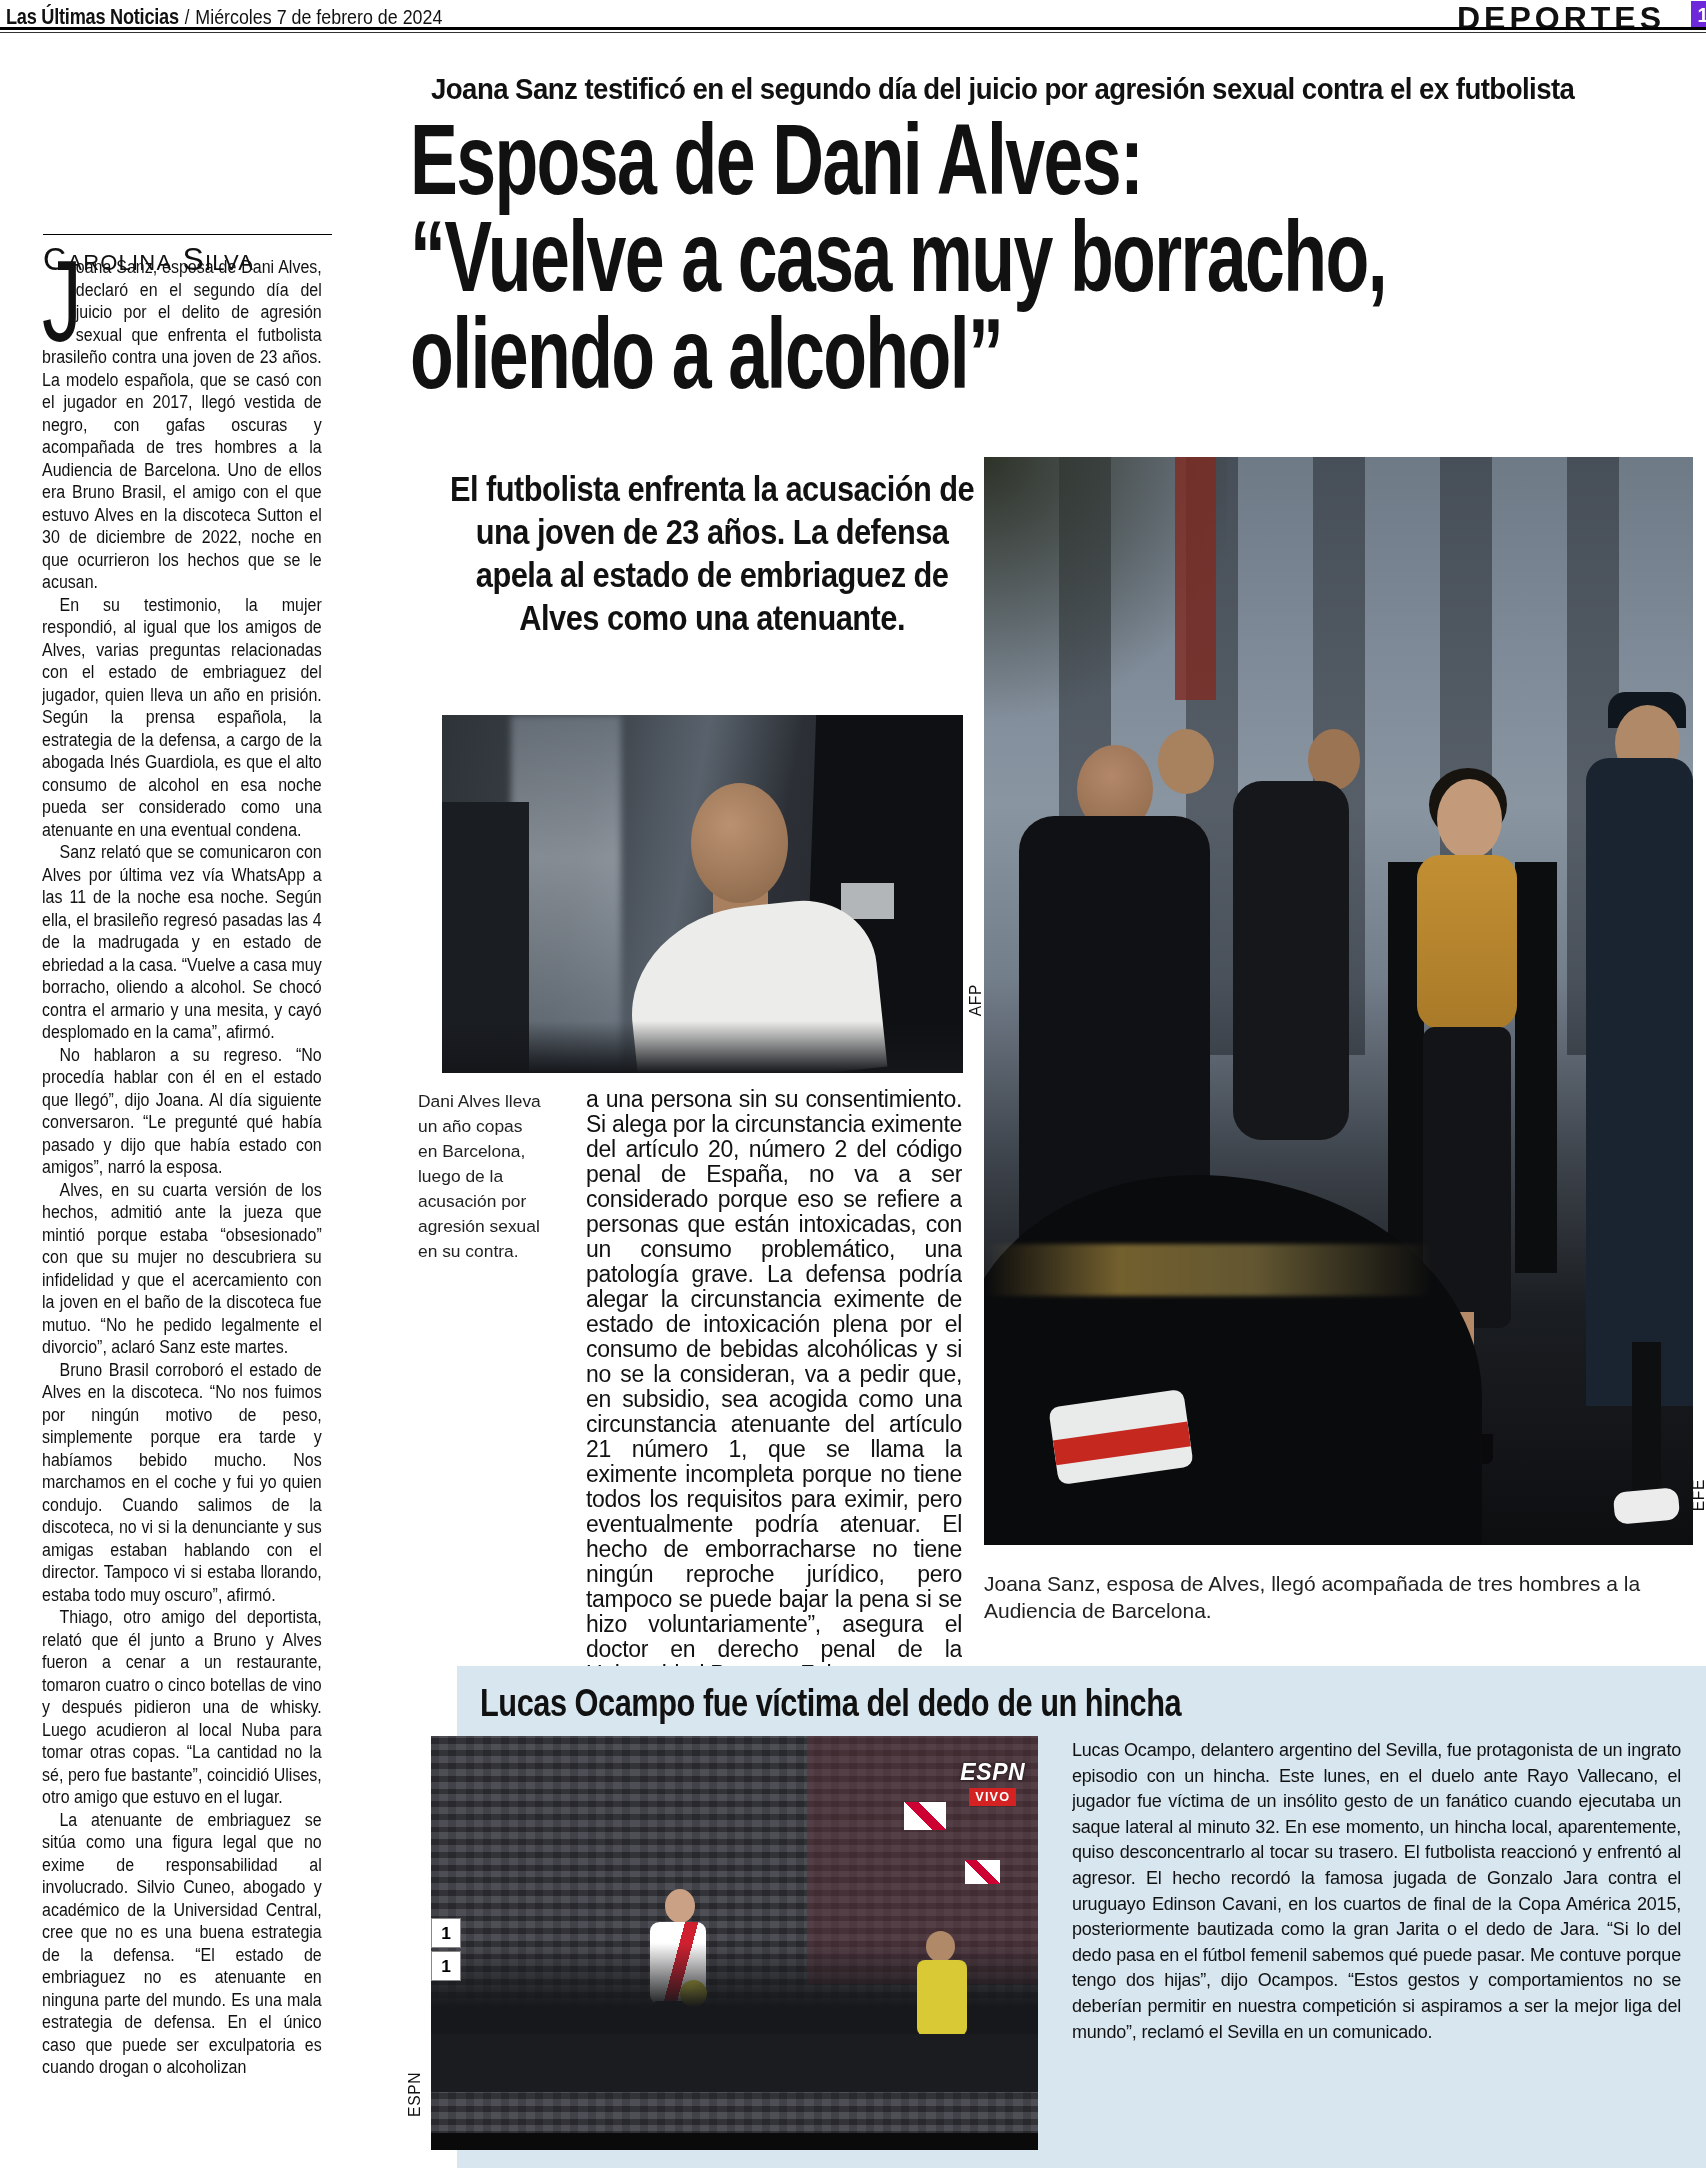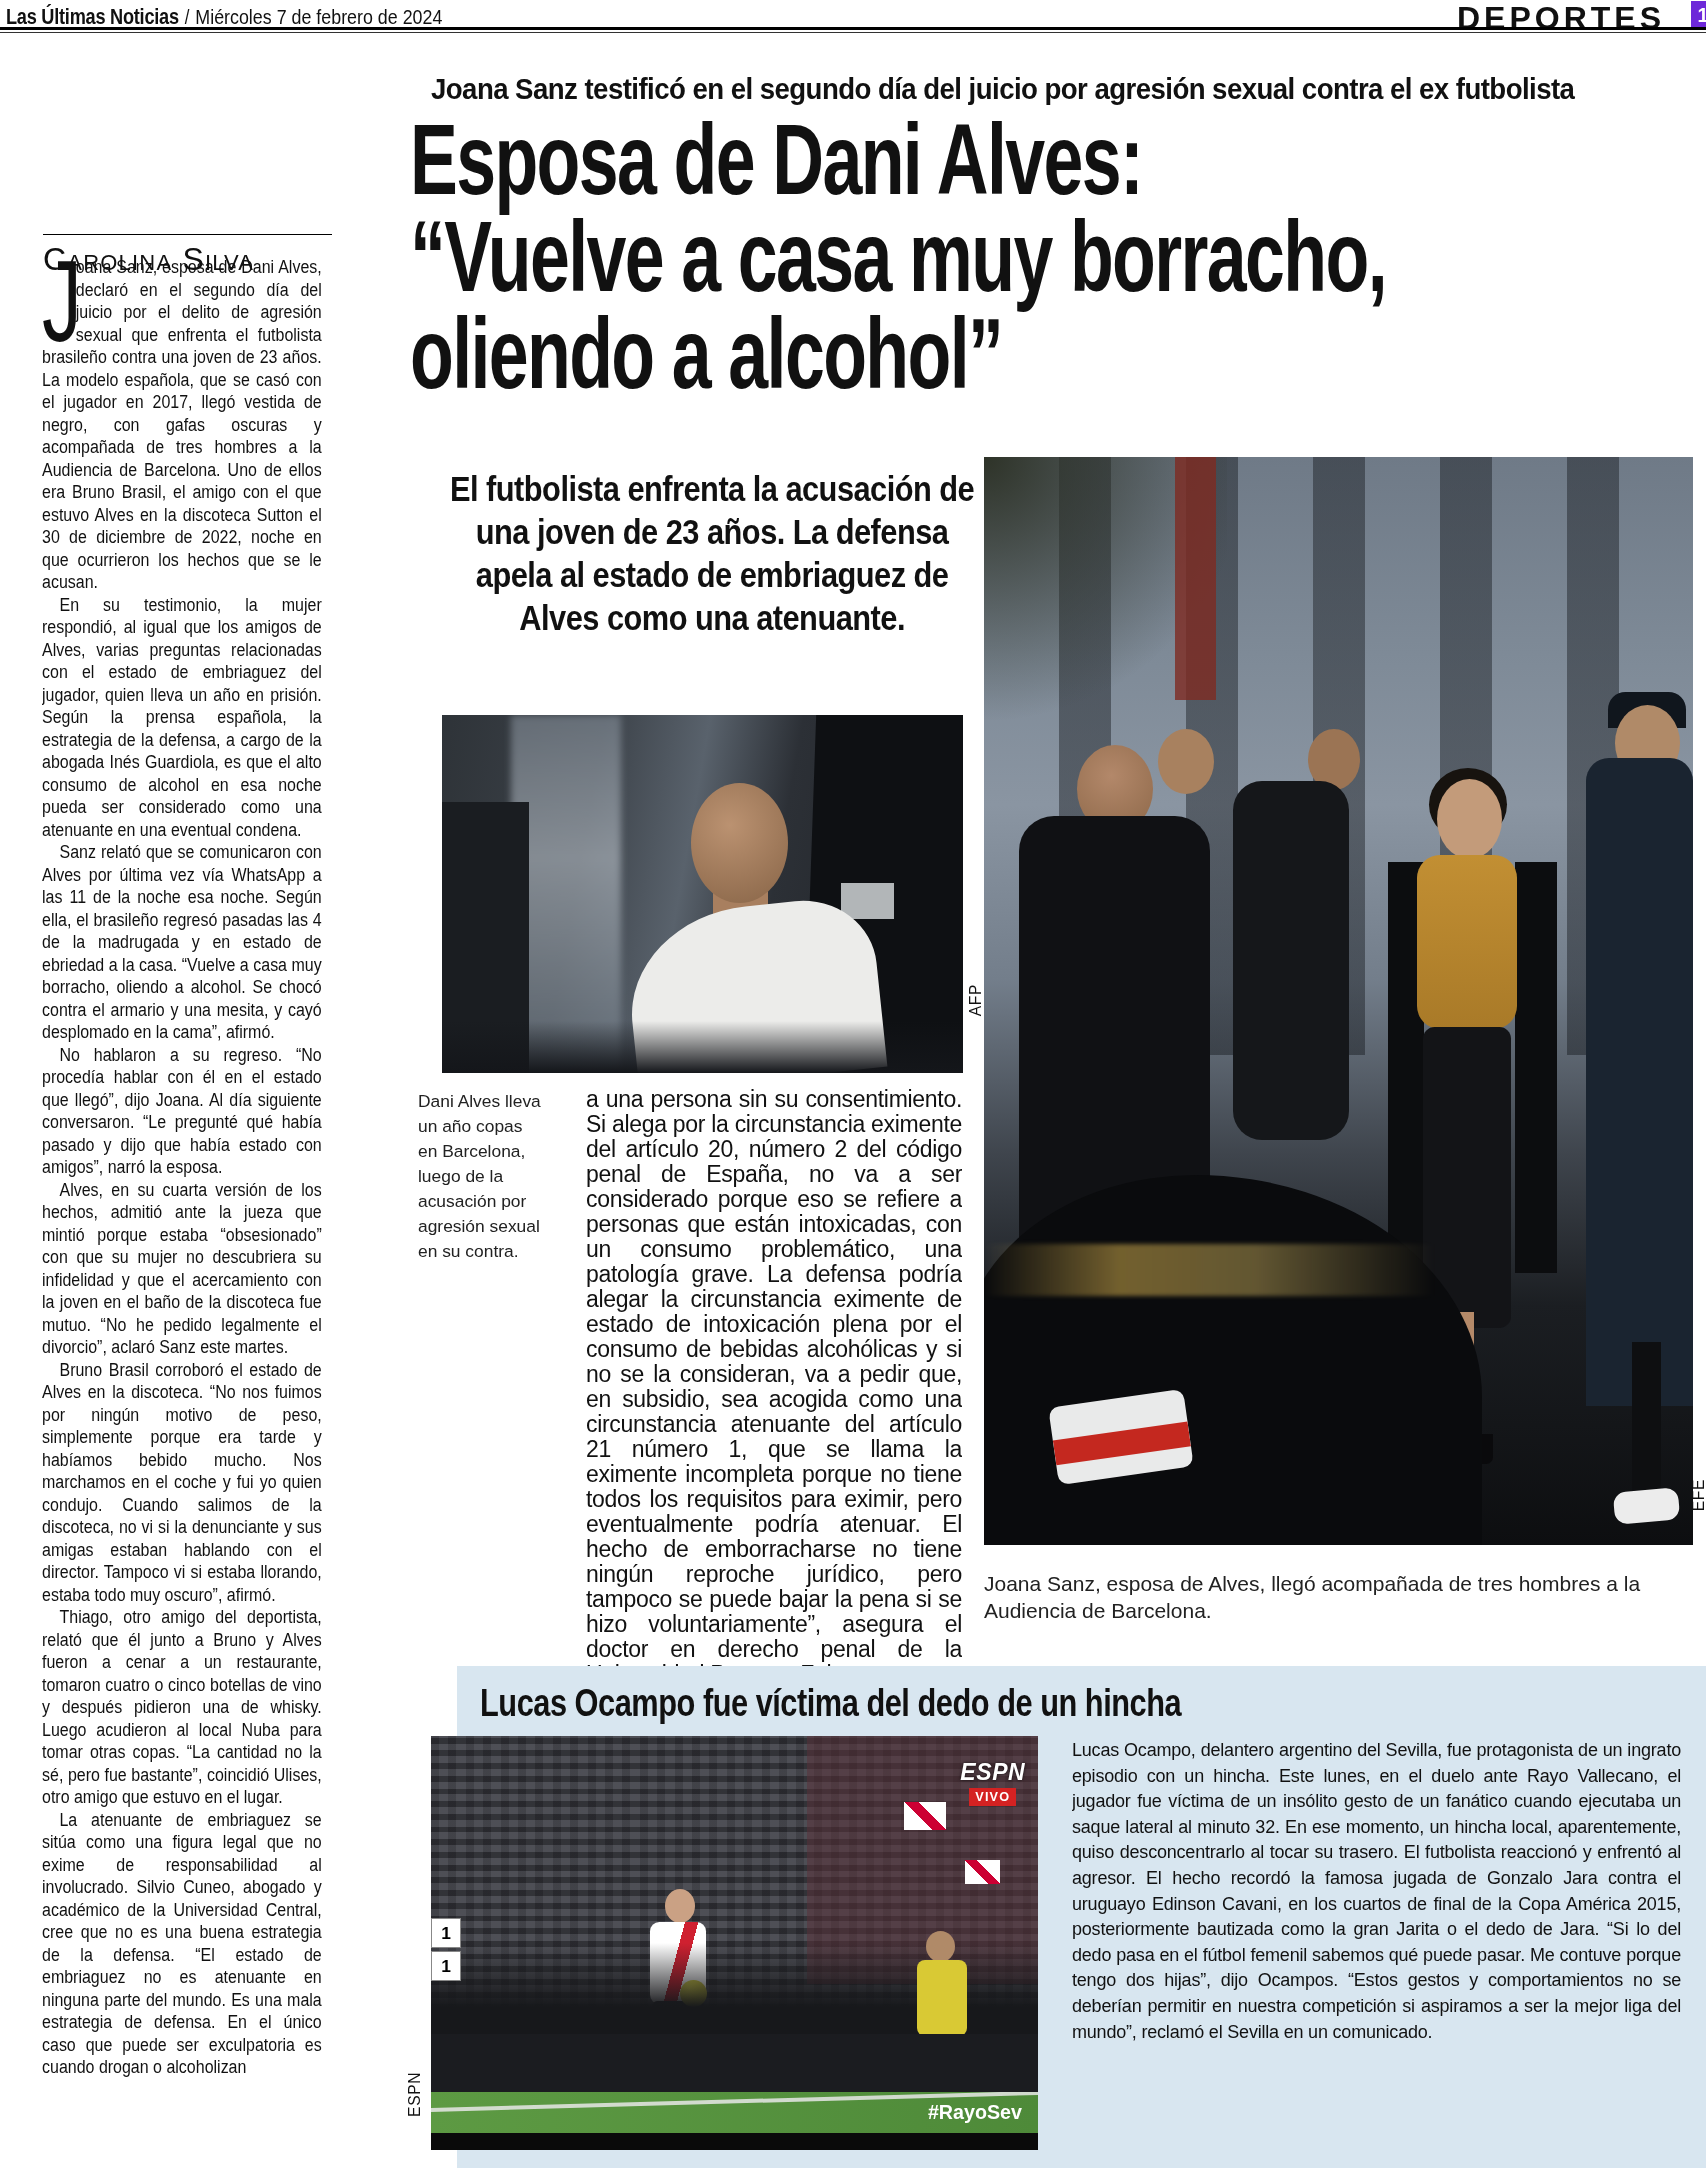--- a/index.html
+++ b/index.html
@@ -234,24 +234,20 @@
   <div class="p3-playerhead"></div>
   <div class="p3-player"></div>
   <div class="p3-shorts">
       <span>5</span>
     </div>
   <div class="p3-ball"></div>
   <div class="p3-front"></div>
   <div class="p3-stewhead"></div>
   <div class="p3-steward"></div>
   <div class="p3-wall"></div>
-  <div class="p3-pitch">
-    <div class="p3-line"></div>
-    <div class="p3-mark">#RayoSev</div>
-  </div>
   <div class="p3-bar"></div>
   <div class="p3-score">
     <div class="p3-scorebox">1</div>
     <div class="p3-scorebox">1</div>
   </div>
   <div class="p3-bug">
     <span class="p3-bug-espn">ESPN</span>
     <span class="p3-bug-vivo">VIVO</span>
   </div>
 </div>

